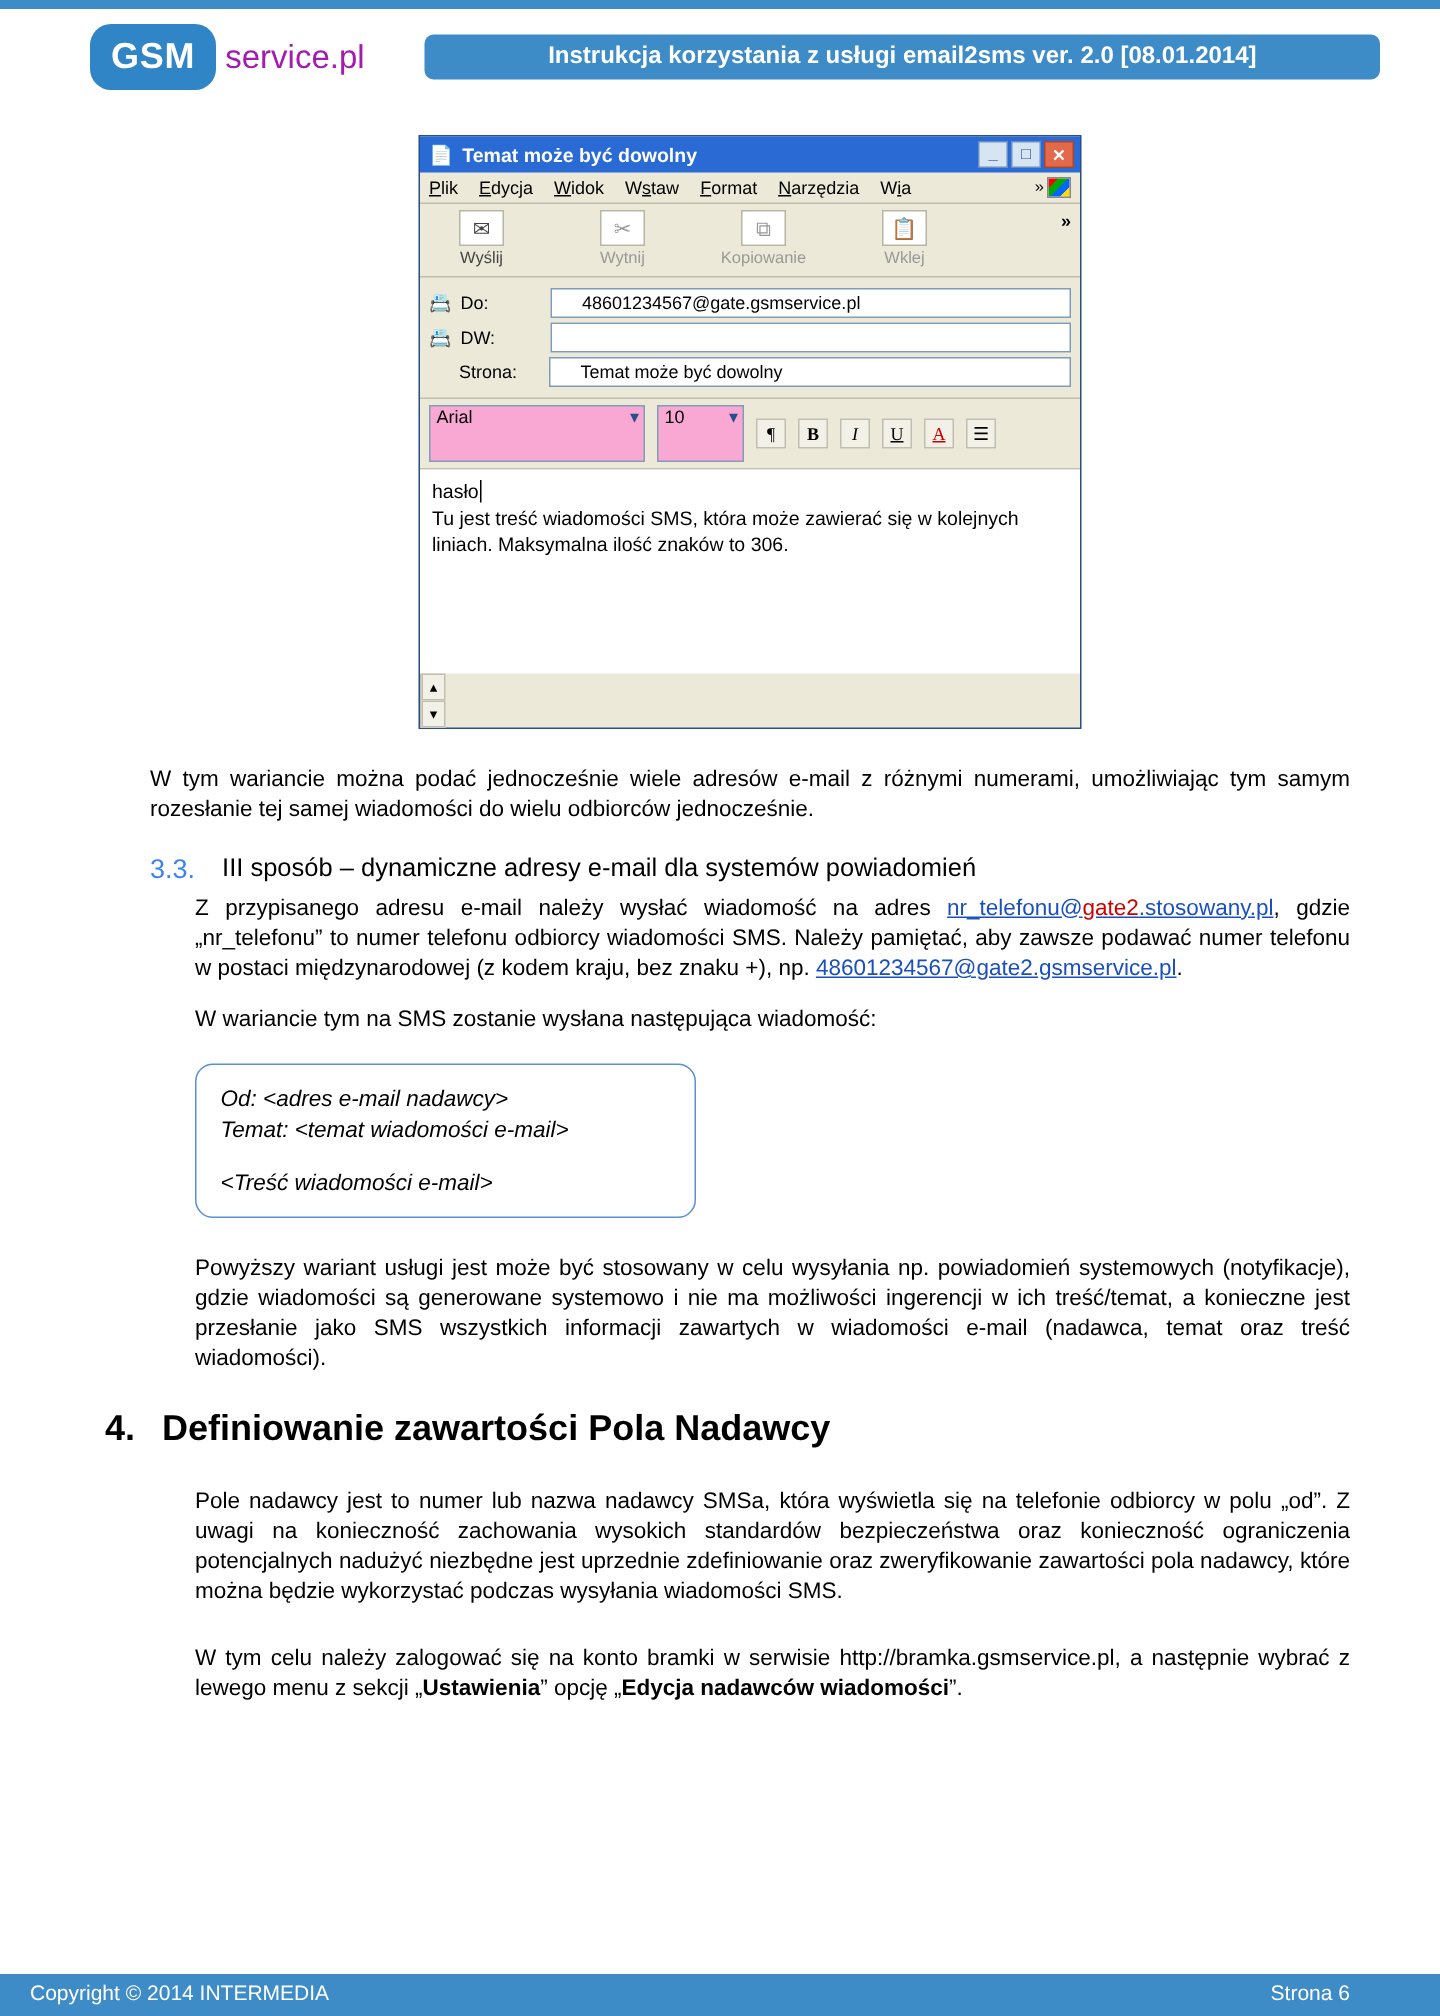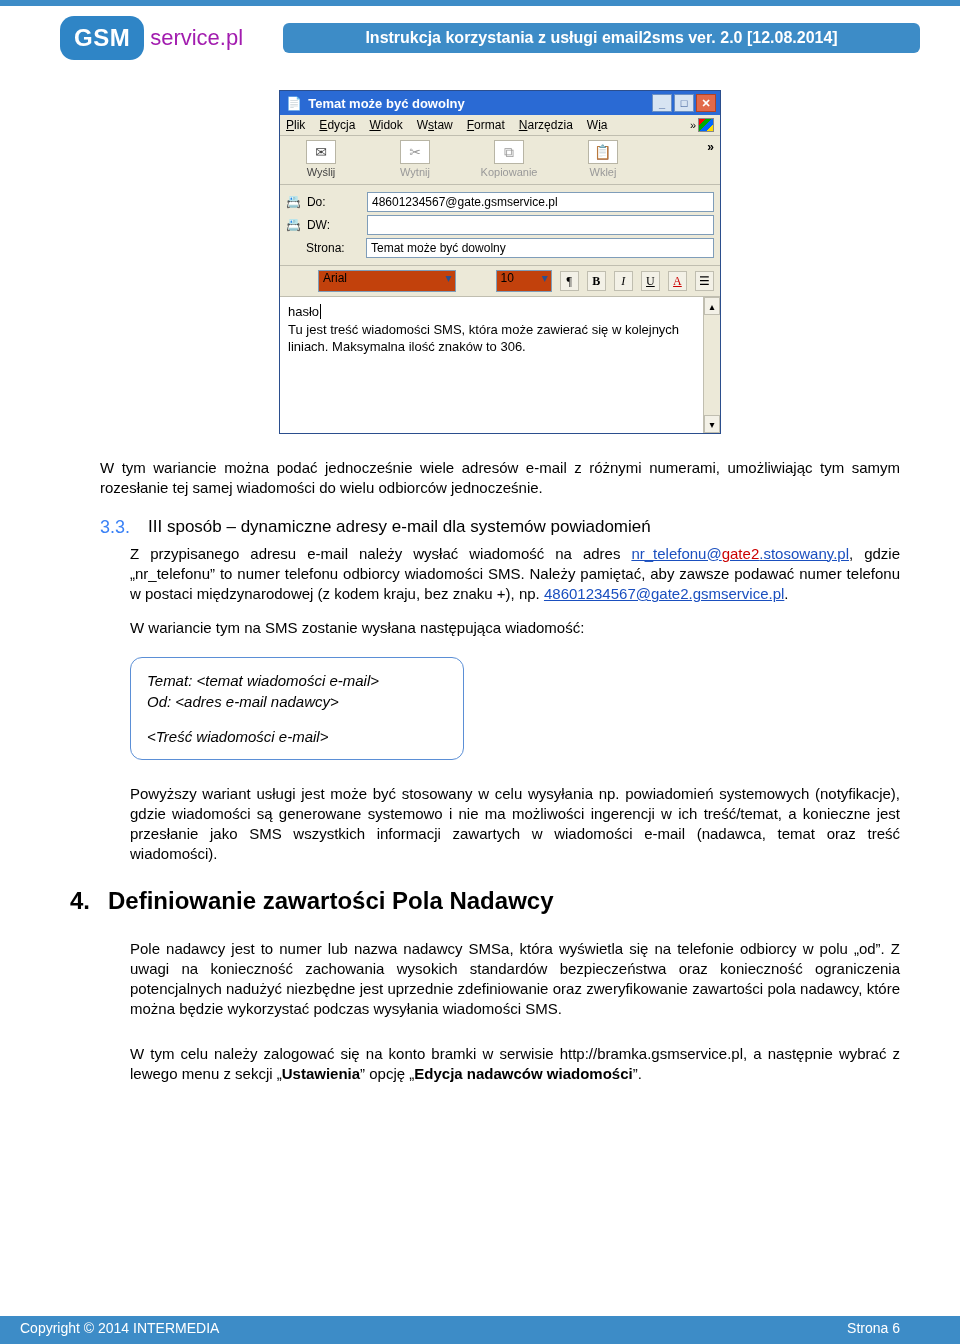--- a/index.html
+++ b/index.html
@@ -147,54 +147,54 @@
   .mw-label {
     width: 54px;
     font-size: 12px;
   }
   .mw-input {
     flex: 1;
     background: #fff;
     border: 1px solid #7f9db9;
     height: 18px;
     line-height: 18px;
-    padding: 0 4px;
+    padding: 0 20px;
     font-size: 12px;
   }
   .mw-fmt {
     display: flex;
     align-items: center;
     padding: 4px 6px;
     gap: 8px;
     border-bottom: 1px solid #c0beb0;
   }
   .mw-sel {
-    background: #c2410c;
+    background: #f9a8d4;
     border: 1px solid #7f9db9;
     height: 20px;
-    padding: 0 18px 0 4px;
+    padding: 0 18px 16px 4px;
     font-size: 12px;
     position: relative;
-    margin-left: 32px;
   }
   .mw-sel::after {
     content: "▾";
     position: absolute;
     right: 3px;
     color: #2b4e8d;
   }
   .mw-fmt .fbtn {
     width: 18px; height: 18px;
     border: 1px solid #c0beb0;
     background: #f3f1e7;
     display:inline-flex;align-items:center;justify-content:center;
     font-size:12px;font-family:"Times New Roman",serif;
   }
   .mw-body {
     display: flex;
+    flex-direction: column;
   }
   .mw-text {
     flex: 1;
     background: #fff;
     padding: 6px 8px 30px;
     font-size: 13px;
     line-height: 1.35;
     min-height: 100px;
   }
   .mw-scroll {
@@ -265,21 +265,21 @@
 <body>
 
 <div class="page">
   <div class="topbar"></div>
 
   <div class="header-row">
     <div class="logo">
       <span class="logo-badge">GSM</span>
       <span class="logo-suffix">service.pl</span>
     </div>
-    <div class="title-strip">Instrukcja korzystania z usługi email2sms ver. 2.0 [12.08.2014]</div>
+    <div class="title-strip">Instrukcja korzystania z usługi email2sms ver. 2.0 [08.01.2014]</div>
   </div>
 
   <div class="content">
 
     <div class="mailwin">
       <div class="mw-title">
         <span>📄</span>
         <span class="ttxt" style="margin-left:6px">Temat może być dowolny</span>
         <span class="mw-btn">_</span>
         <span class="mw-btn">□</span>
@@ -363,22 +363,22 @@
       <div class="sec-num">3.3.</div>
       <div class="sec-title">III sposób – dynamiczne adresy e-mail dla systemów powiadomień</div>
     </div>
     <div class="sec-body">
       <span>Z przypisanego adresu e-mail należy wysłać wiadomość na adres </span>
       <span class="link"><span>nr_telefonu@</span><span class="red">gate2</span><span>.stosowany.pl</span></span><span>, gdzie „nr_telefonu” to numer telefonu odbiorcy wiadomości SMS. Należy pamiętać, aby zawsze podawać numer telefonu w postaci międzynarodowej (z kodem kraju, bez znaku +), np. </span><span class="link">48601234567@gate2.gsmservice.pl</span><span>.</span>
       <div class="para" style="margin-top:14px;text-align:left">W wariancie tym na SMS zostanie wysłana następująca wiadomość:</div>
     </div>
 
     <div class="msgbox">
+      <div>Od: &lt;adres e-mail nadawcy&gt;</div>
       <div>Temat: &lt;temat wiadomości e-mail&gt;</div>
-      <div>Od: &lt;adres e-mail nadawcy&gt;</div>
       <div style="height:14px"></div>
       <div>&lt;Treść wiadomości e-mail&gt;</div>
     </div>
 
     <div class="sec-body para">Powyższy wariant usługi jest może być stosowany w celu wysyłania np. powiadomień systemowych (notyfikacje), gdzie wiadomości są generowane systemowo i nie ma możliwości ingerencji w ich treść/temat, a konieczne jest przesłanie jako SMS wszystkich informacji zawartych w wiadomości e-mail (nadawca, temat oraz treść wiadomości).</div>
 
     <div class="h1-row">
       <div class="h1-num">4.</div>
       <div class="h1-title">Definiowanie zawartości Pola Nadawcy</div>
     </div>

